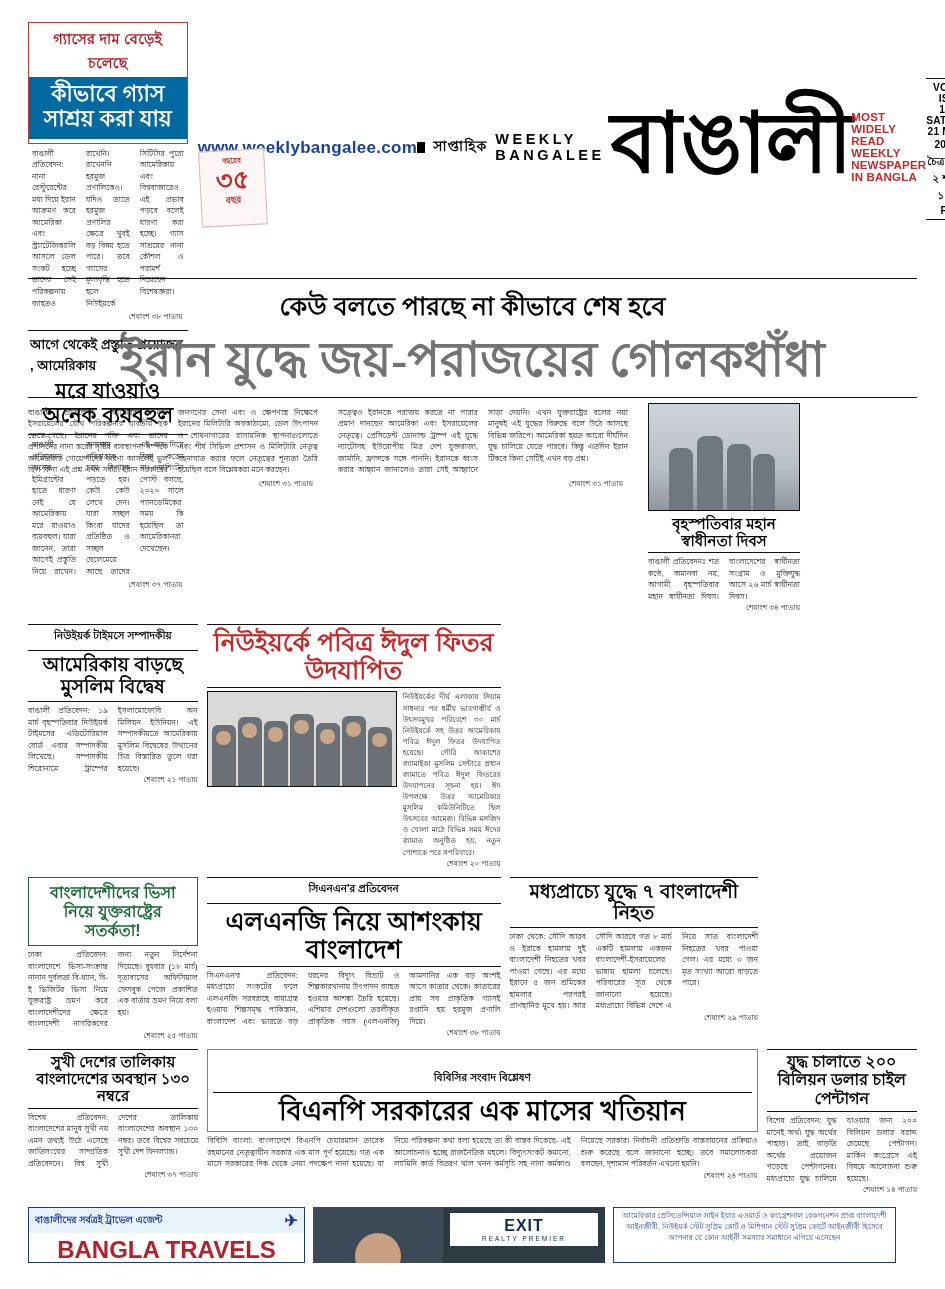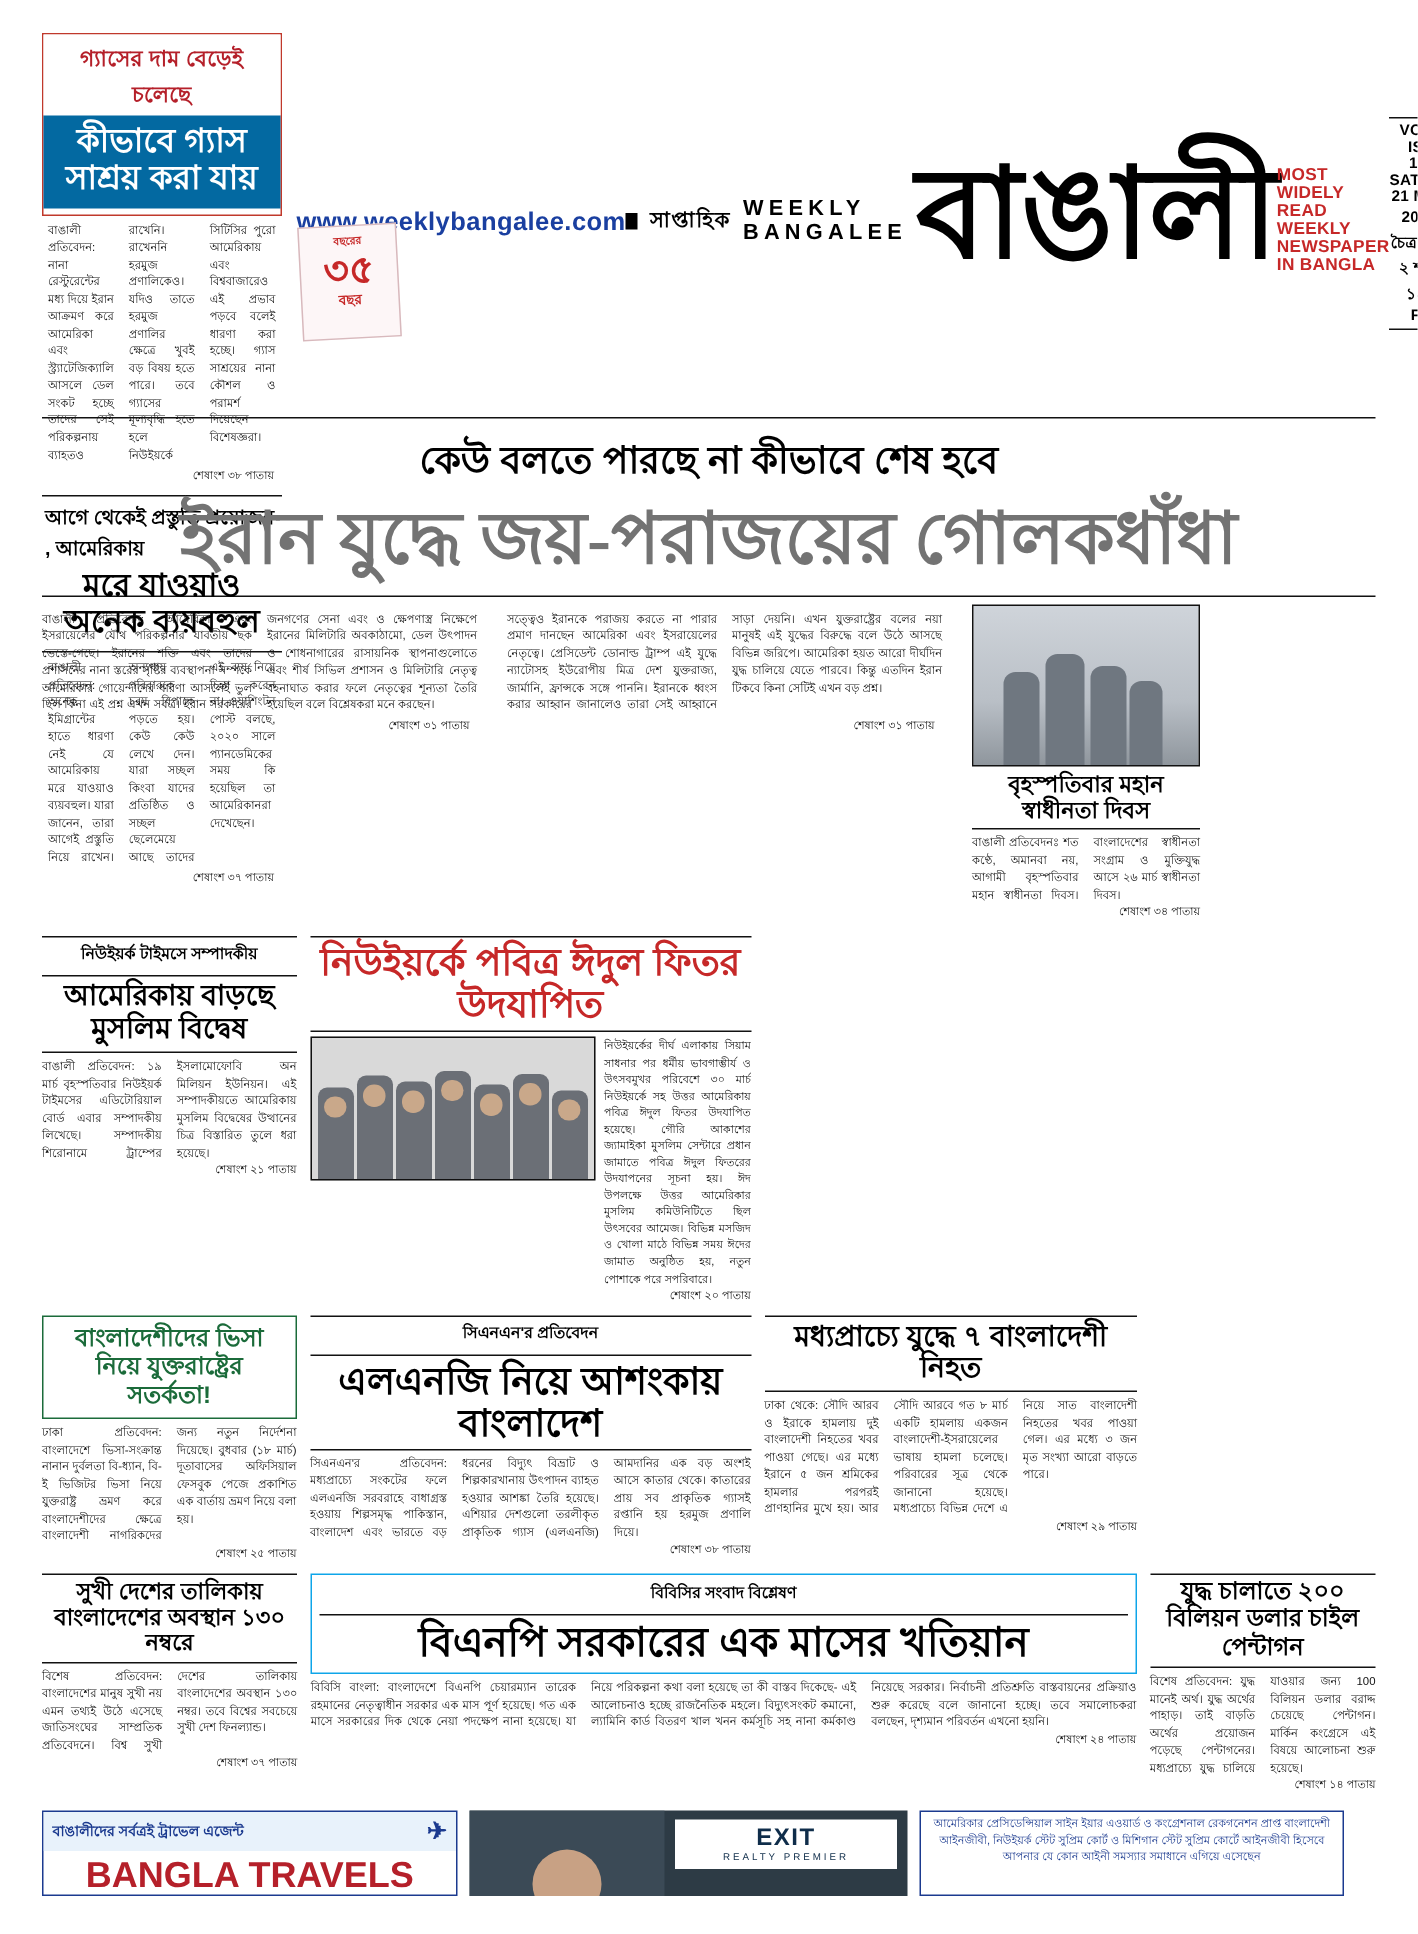--- a/index.html
+++ b/index.html
@@ -185,21 +185,21 @@
   .grid {
     display: flex;
     gap: 9px;
     margin-top: 7px;
   }
   .col-a { width: 172px; }
   .col-b { width: 298px; }
   .col-c { width: 252px; }
   .col-d { width: 152px; }
 
-  .box { border: 1px solid #0ea5e9; padding: 4px 5px 5px; }
+  .box { border: 1px solid #0ea5e9; padding: 20px 5px 5px; }
   .hl-sm {
     text-align: center;
     font-size: 15px;
     font-weight: bold;
     line-height: 1.15;
   }
   .hl-md {
     text-align: center;
     font-size: 19px;
     font-weight: bold;
@@ -450,21 +450,21 @@
         <div class="hl-lg" style="font-size:27px;">বিএনপি সরকারের এক মাসের খতিয়ান</div>
       </div>
       <div class="body-text cols3" style="padding:3px 0 0;">বিবিসি বাংলা: বাংলাদেশে বিএনপি চেয়ারম্যান তারেক রহমানের নেতৃত্বাধীন সরকার এক মাস পূর্ণ হয়েছে। গত এক মাসে সরকারের দিক থেকে নেয়া পদক্ষেপ নানা হয়েছে। যা নিয়ে পরিকল্পনা কথা বলা হয়েছে তা কী বাস্তব দিকেছে- এই আলোচনাও হচ্ছে রাজনৈতিক মহলে। বিদ্যুৎসংকট কমানো, ল্যামিনি কার্ড বিতরণ খাল খনন কর্মসূচি সহ নানা কর্মকাণ্ড নিয়েছে সরকার। নির্বাচনী প্রতিশ্রুতি বাস্তবায়নের প্রক্রিয়াও শুরু করেছে বলে জানানো হচ্ছে। তবে সমালোচকরা বলছেন, দৃশ্যমান পরিবর্তন এখনো হয়নি।</div>
       <div class="cont" style="padding-right:0;">শেষাংশ ২৪ পাতায়</div>
     </div>
 
     <div class="col-d">
       <div class="rule-top"></div>
       <div class="hl-sm" style="font-size:16px;">যুদ্ধ চালাতে ২০০ বিলিয়ন ডলার চাইল পেন্টাগন</div>
       <div class="rule-thin"></div>
-      <div class="body-text cols2" style="padding:0;">বিশেষ প্রতিবেদন: যুদ্ধ মানেই অর্থ। যুদ্ধ অর্থের পাহাড়। তাই বাড়তি অর্থের প্রয়োজন পড়েছে পেন্টাগনের। মধ্যপ্রাচ্যে যুদ্ধ চালিয়ে যাওয়ার জন্য 100 বিলিয়ন ডলার বরাদ্দ চেয়েছে পেন্টাগন। মার্কিন কংগ্রেসে এই বিষয়ে আলোচনা শুরু হয়েছে।</div>
+      <div class="body-text cols2" style="padding:0;">বিশেষ প্রতিবেদন: যুদ্ধ মানেই অর্থ। যুদ্ধ অর্থের পাহাড়। তাই বাড়তি অর্থের প্রয়োজন পড়েছে পেন্টাগনের। মধ্যপ্রাচ্যে যুদ্ধ চালিয়ে যাওয়ার জন্য ২০০ বিলিয়ন ডলার বরাদ্দ চেয়েছে পেন্টাগন। মার্কিন কংগ্রেসে এই বিষয়ে আলোচনা শুরু হয়েছে।</div>
       <div class="cont" style="padding-right:0;">শেষাংশ ১৪ পাতায়</div>
     </div>
   </div>
 
   <div class="ads">
 
     <div class="ad ad1">
       <div class="ad1-top">
         <span>বাঙালীদের সর্বত্রই ট্রাভেল এজেন্ট</span>
         <span style="font-size:16px;color:#1b3a8f;">✈</span>

